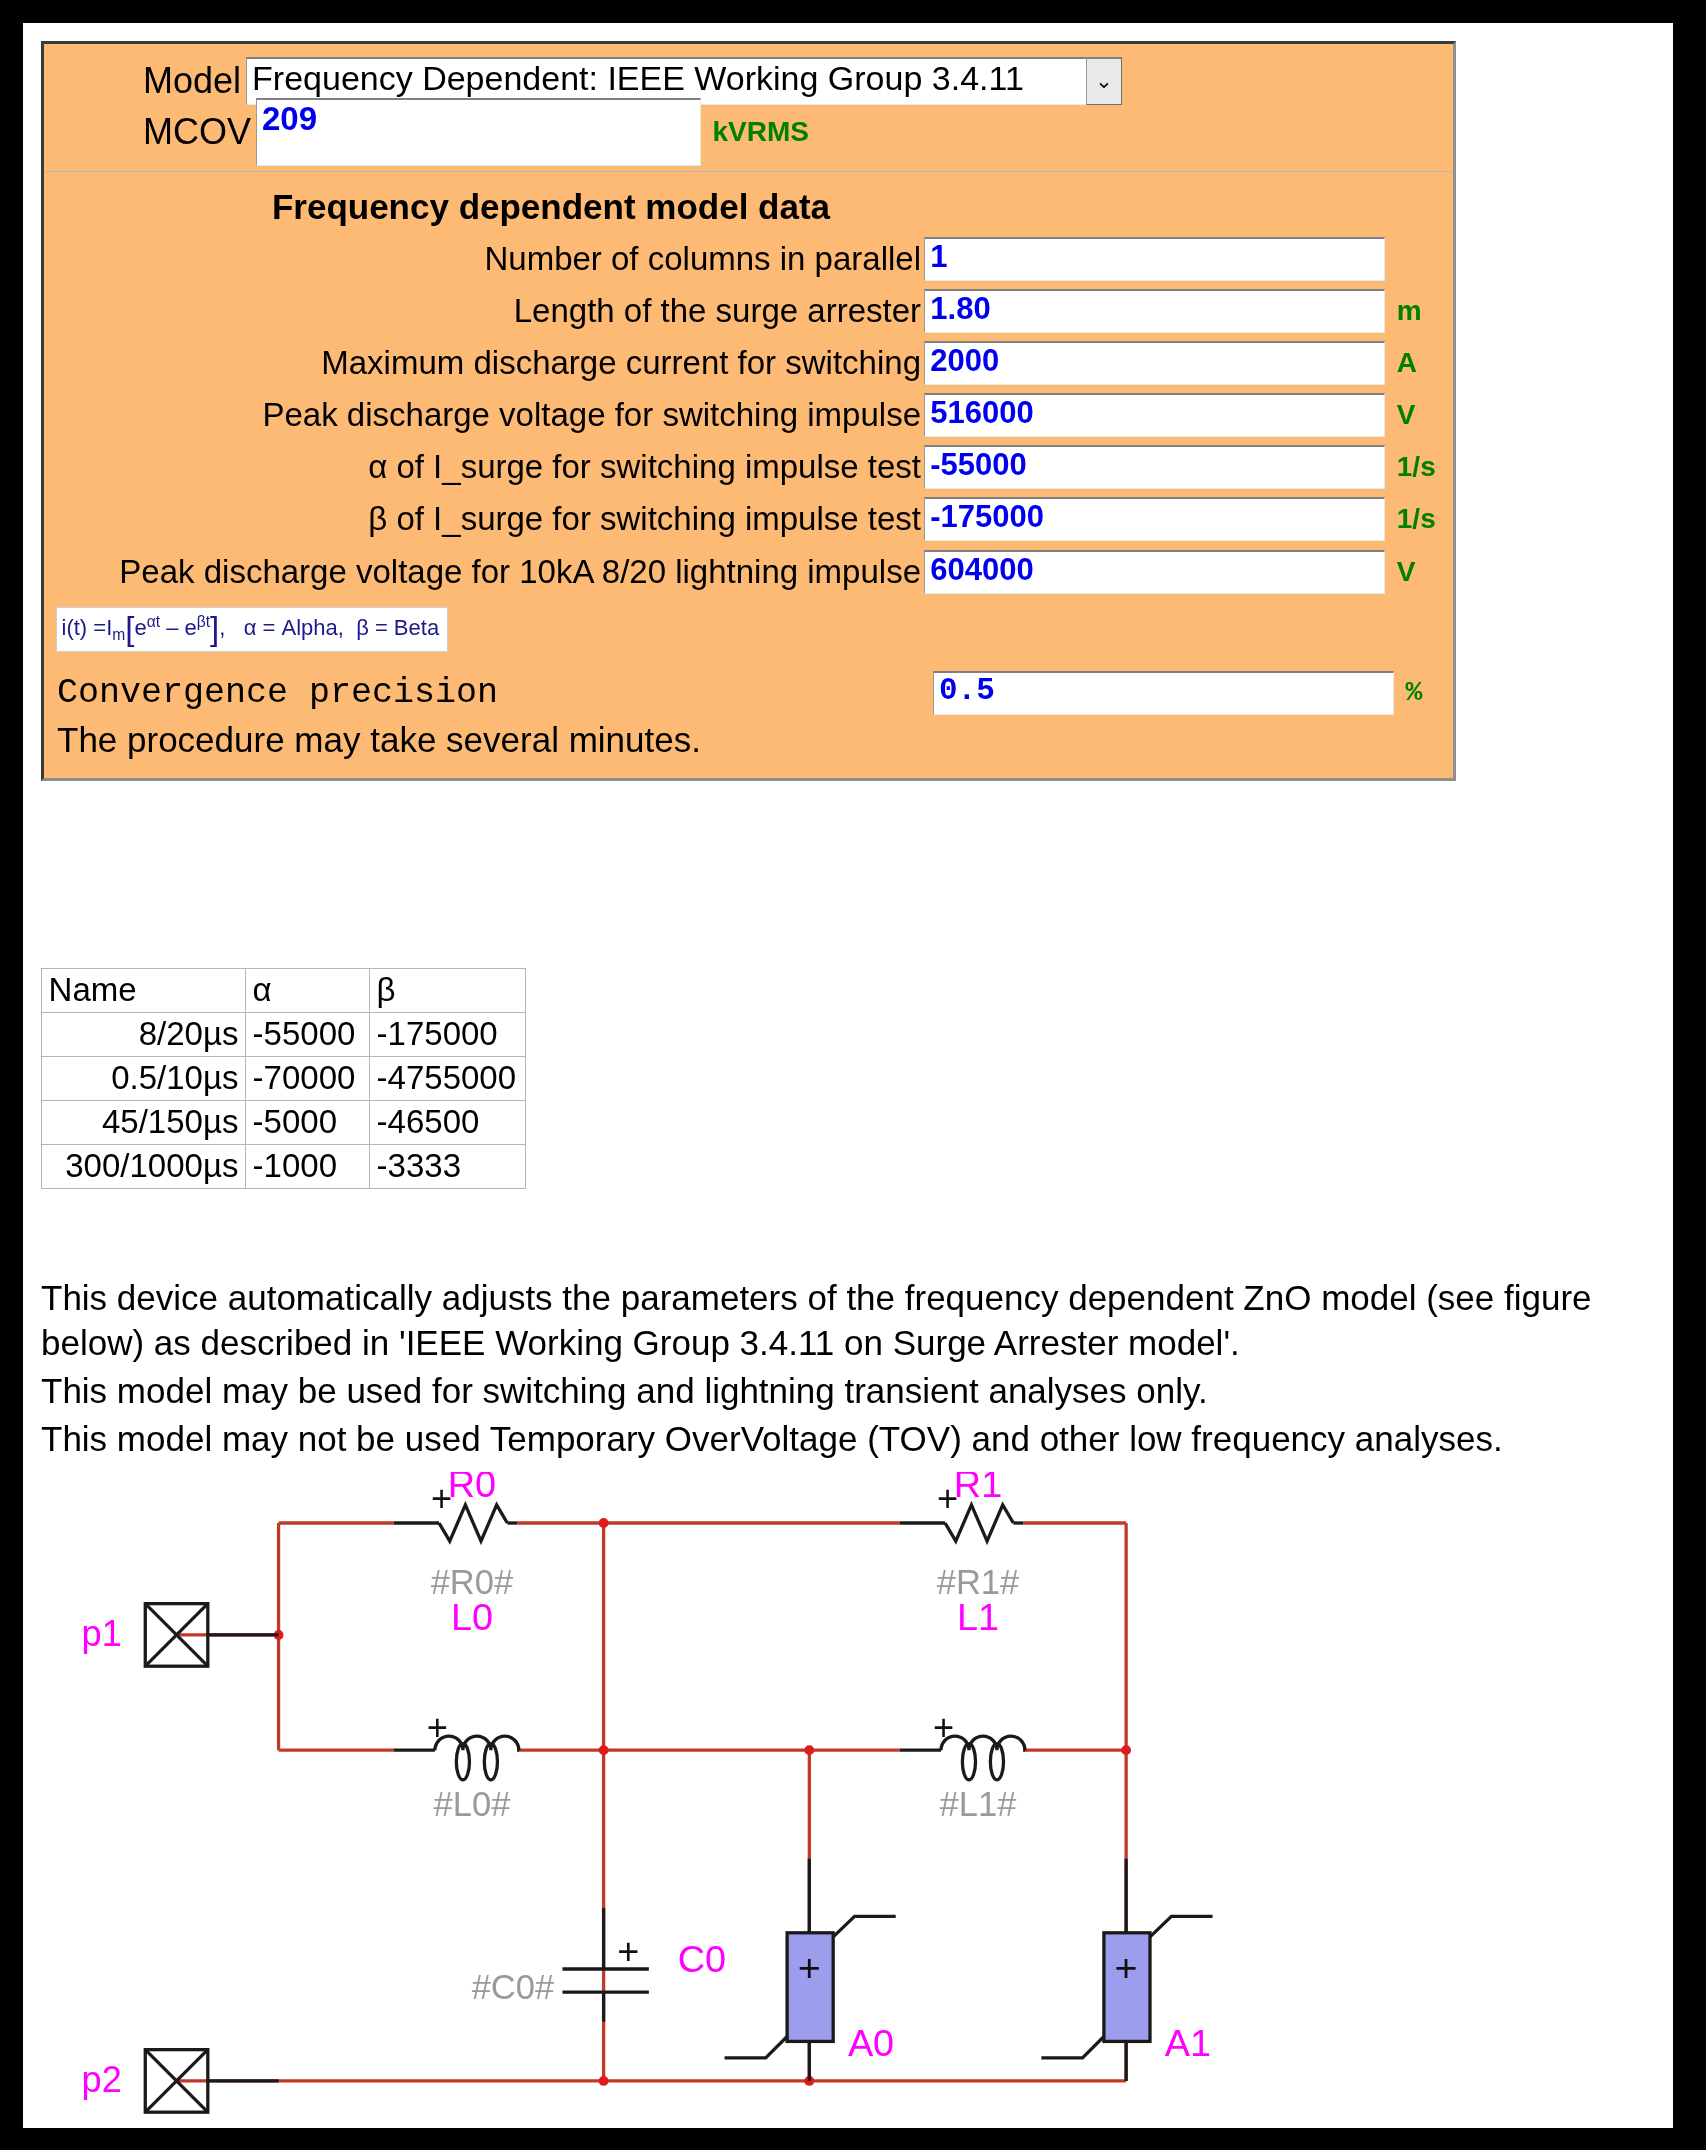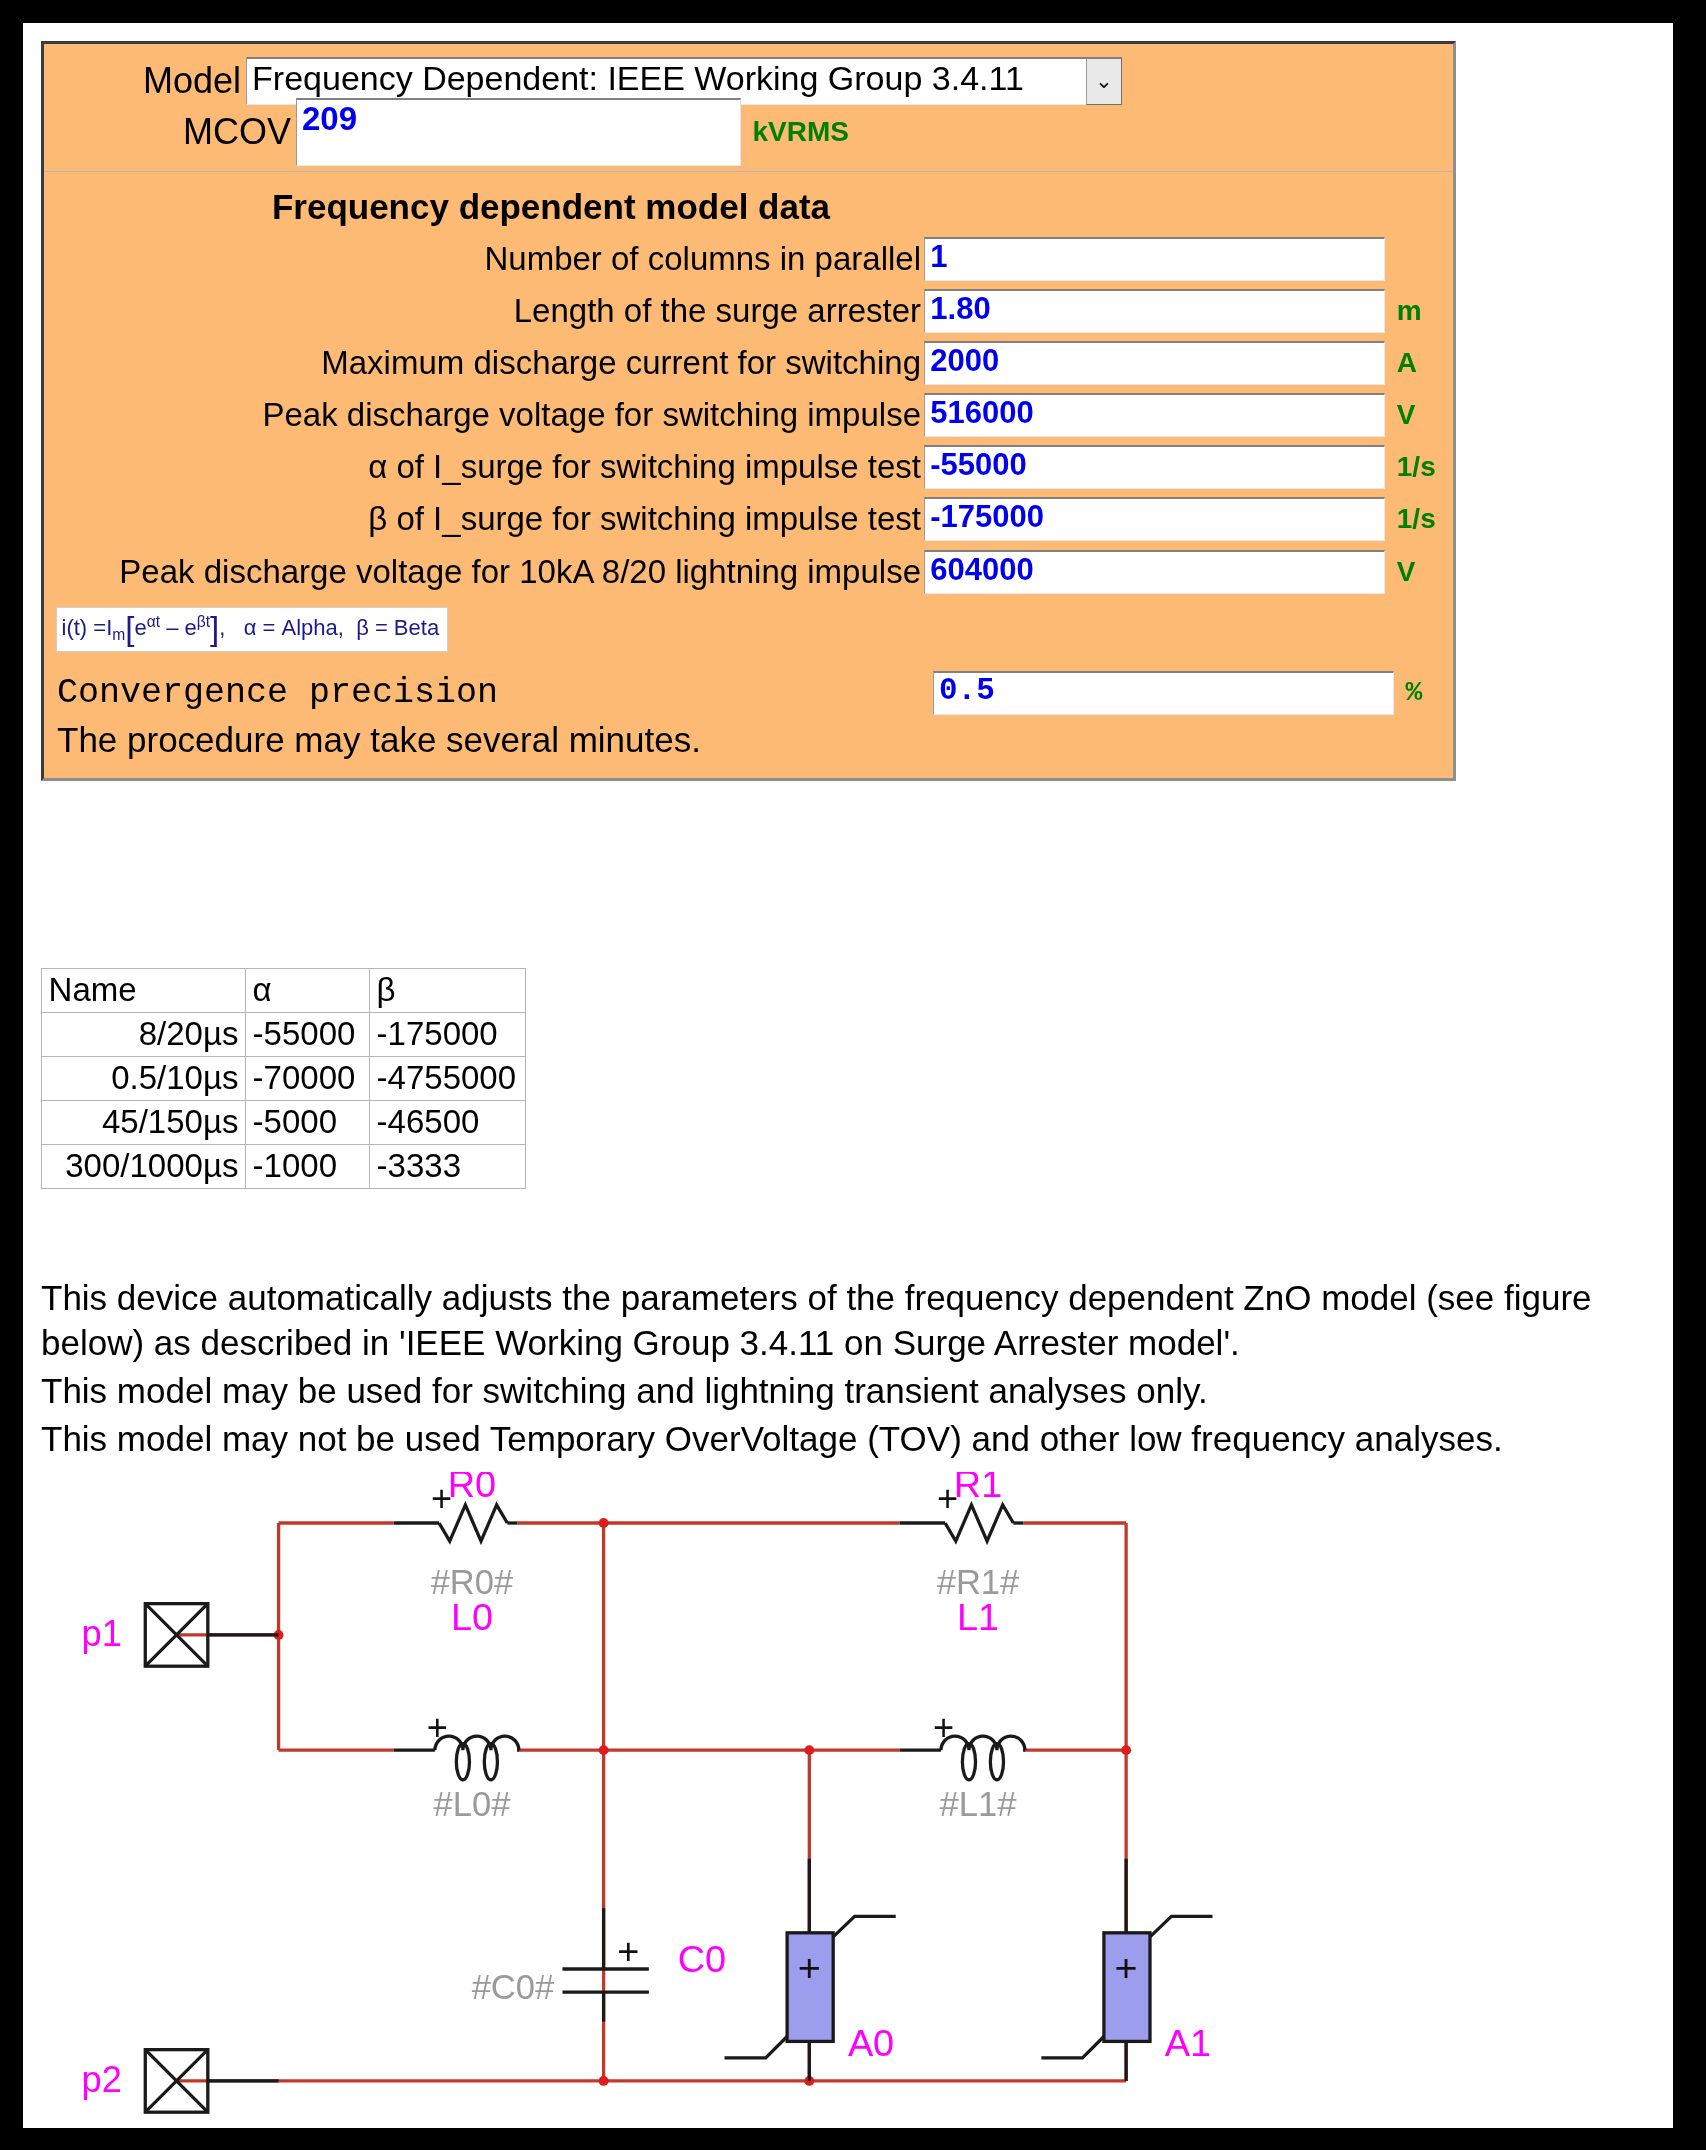--- a/index.html
+++ b/index.html
@@ -91,21 +91,21 @@
     background:#e9e9e9;
     border-top:2.5px solid #808080;
     border-left:1.6px solid #9a9a9a;
     border-right:1.6px solid #6f6f6f;
     border-bottom:1.6px solid #6f6f6f;
     box-sizing:border-box;
     display:flex;align-items:center;justify-content:center;
     font-size:21.4px;color:#111;
     line-height:1;
   }
-  .mcov-row{ padding-left:99px;margin-left:40px; }
+  .mcov-row{ padding-left:99px; }
   .mcov-label{ font-size:36px; }
   .mcov-field{ width:445px; height:68px; }
   .mcov-field .val{ font-size:33px; }
 
   
   .sect-title{
     text-align:center;
     font-size:35px;
     font-weight:bold;
     color:#000;

